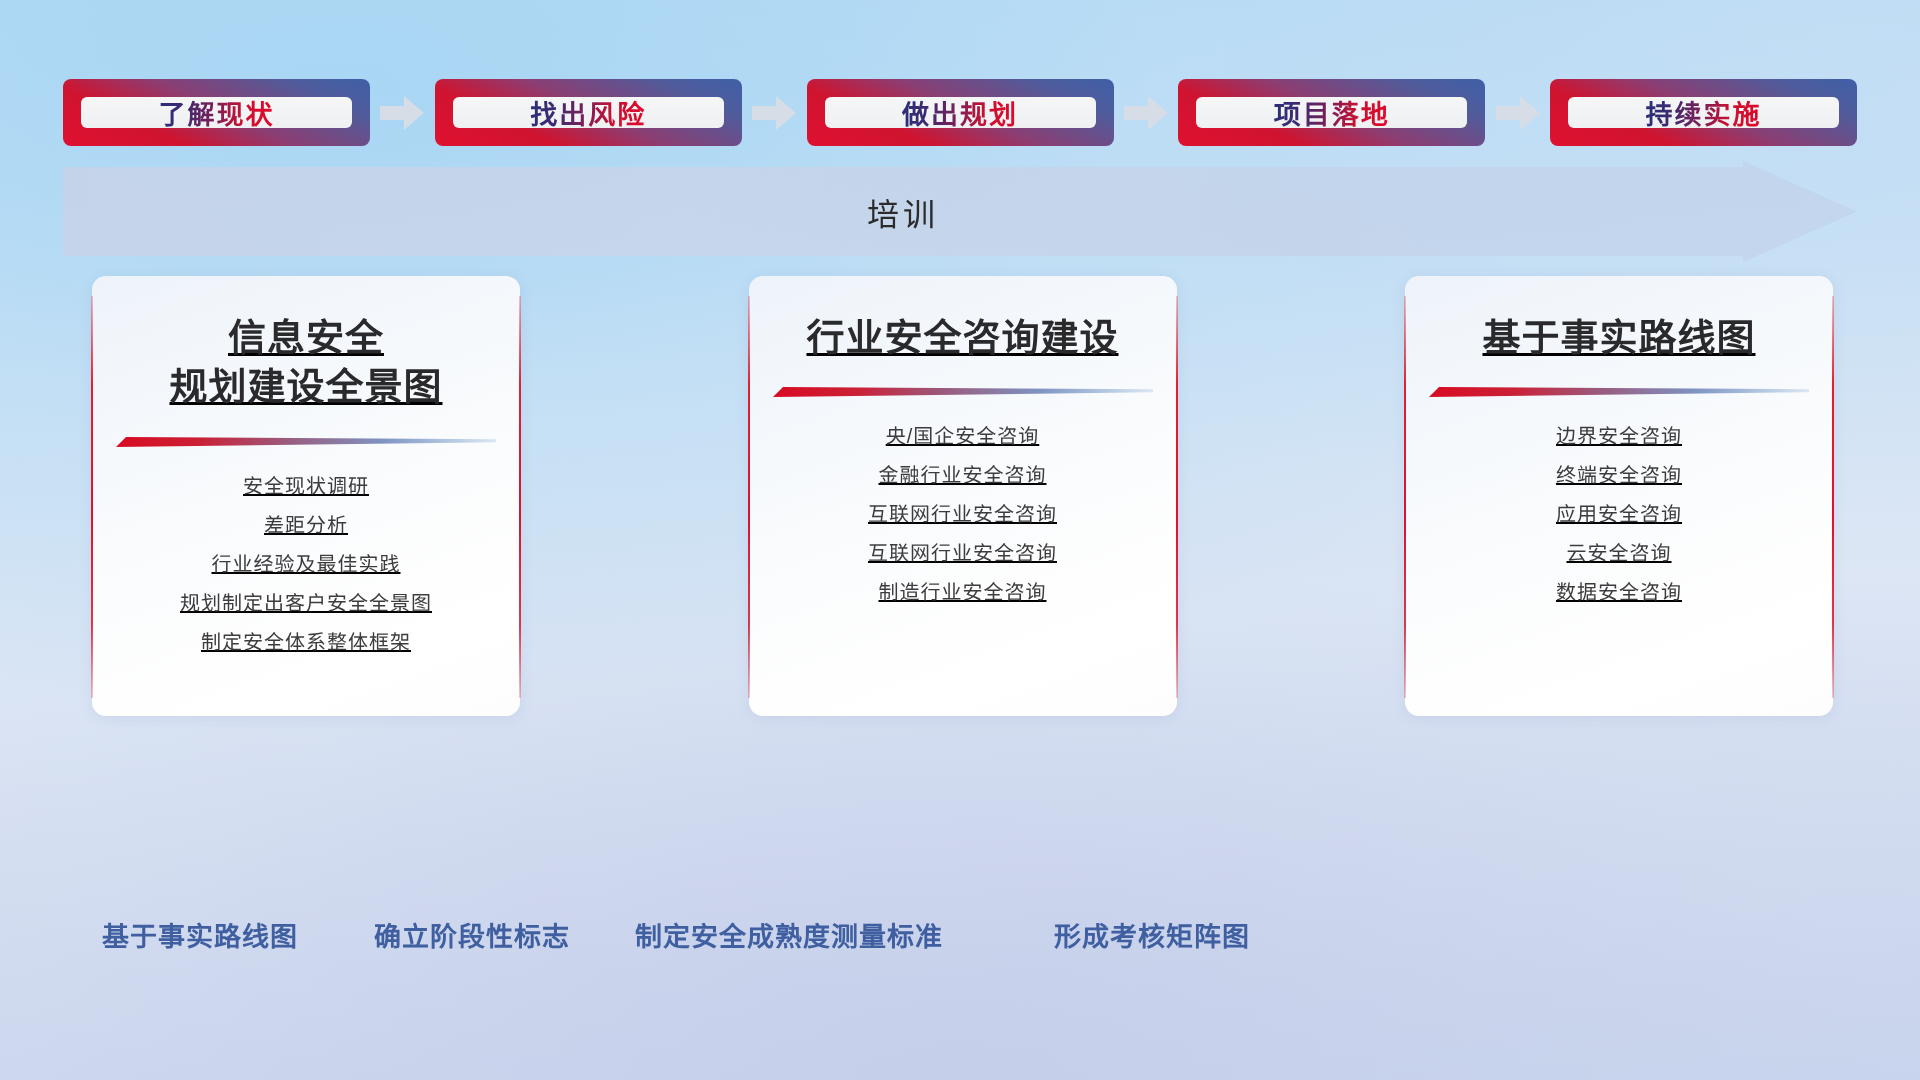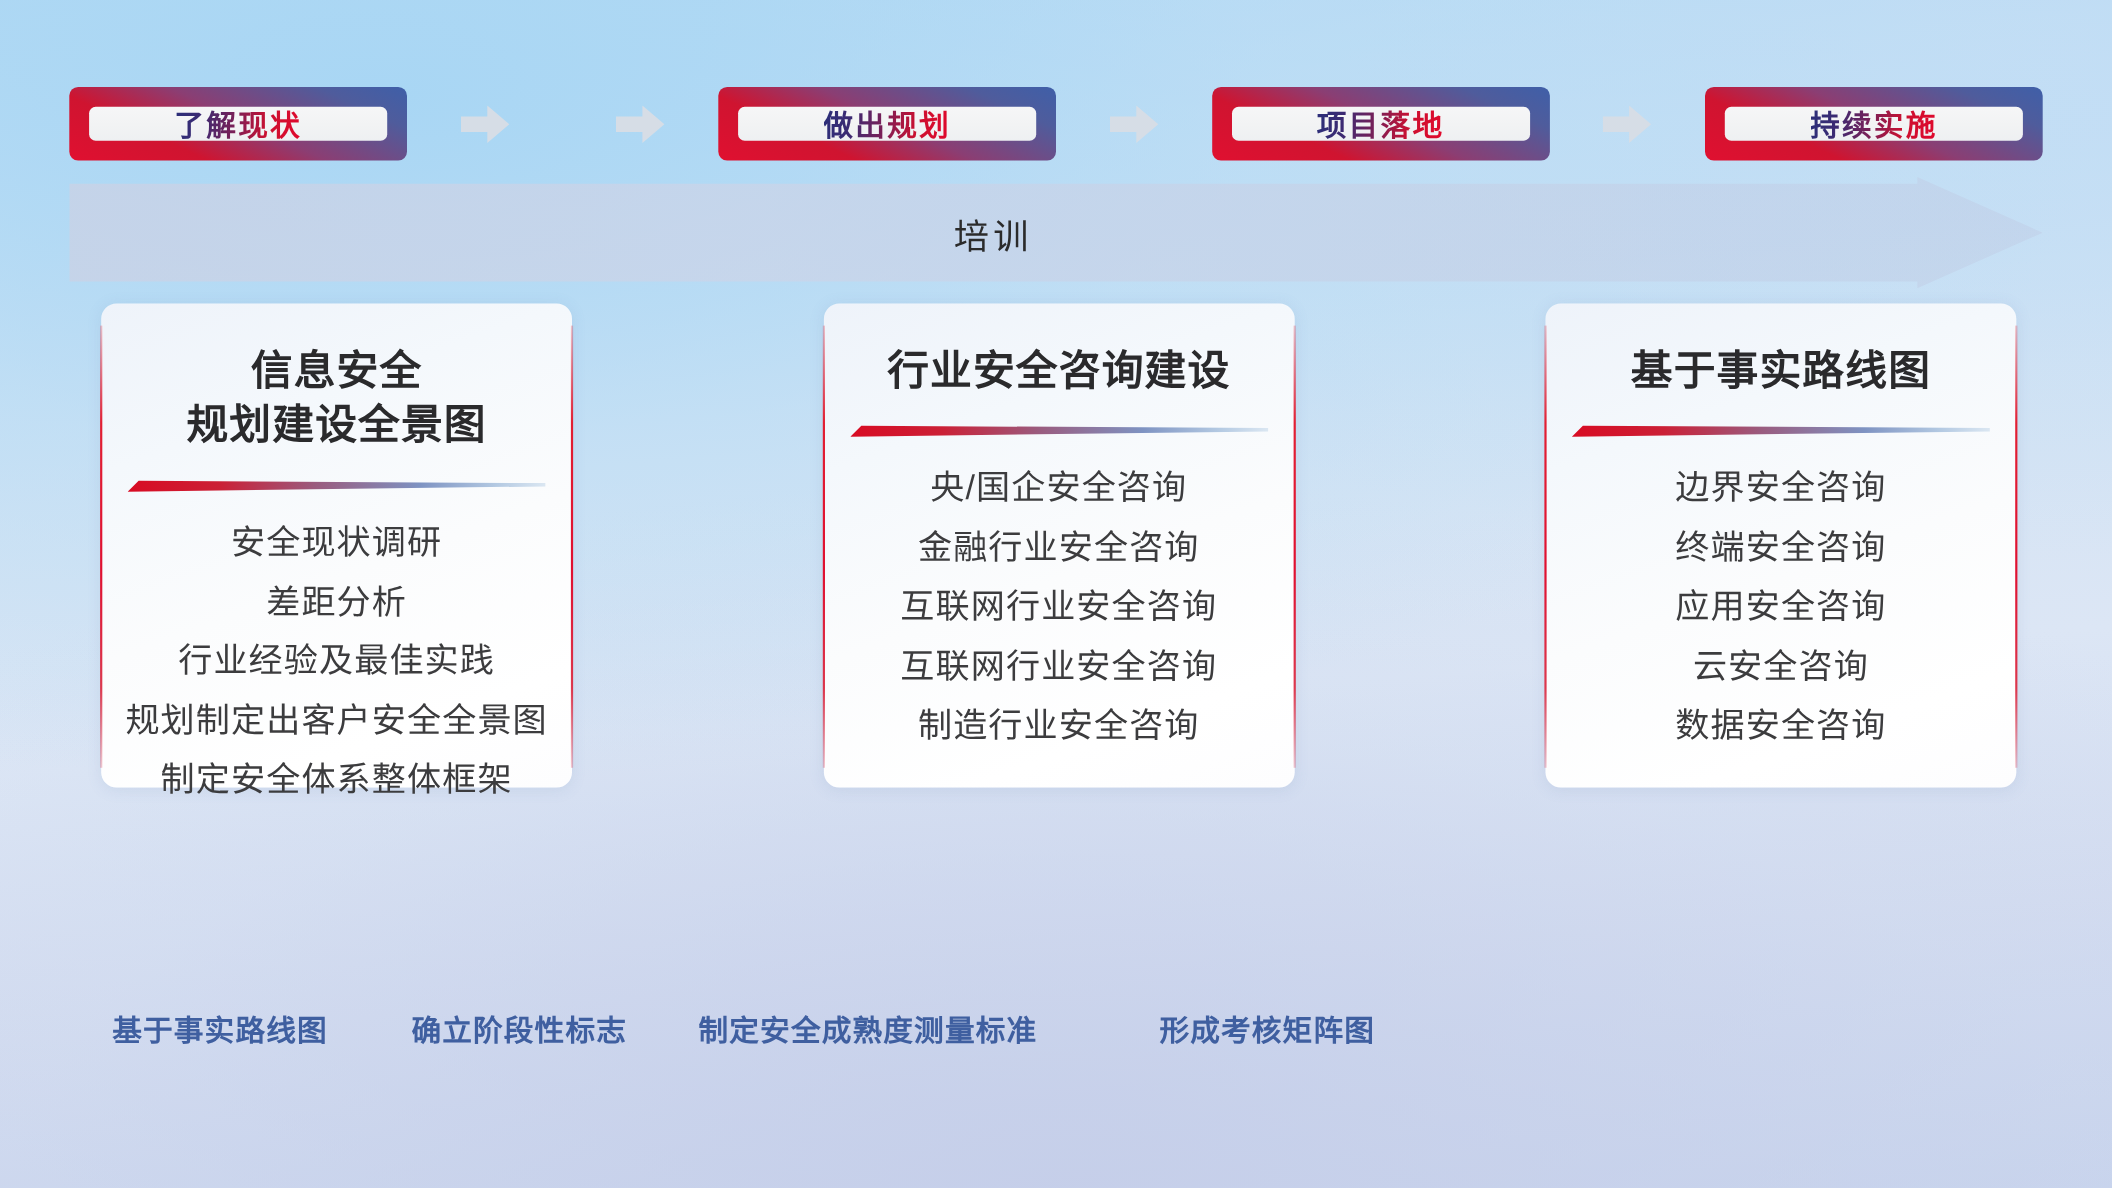--- a/index.html
+++ b/index.html
@@ -109,20 +109,21 @@
   .card-edge.right { right: -1px; }
 
   .card-inner {
     position: absolute;
     inset: 0;
     padding: 38px 26px 24px 26px;
     box-sizing: border-box;
     display: flex;
     flex-direction: column;
     align-items: center;
+    text-decoration: underline;
   }
   .card-title {
     font-size: 38px;
     font-weight: 700;
     color: #2a2a2c;
     text-align: center;
     line-height: 1.3;
     letter-spacing: 1px;
     white-space: pre-line;
   }
@@ -132,21 +133,21 @@
   }
   .card-divider svg { display: block; }
   .card-list {
     margin-top: 24px;
     display: flex;
     flex-direction: column;
     align-items: center;
     gap: 12px;
   }
   .card-list-item {
-    font-size: 31px;
+    font-size: 20px;
     color: #3c3c3e;
     letter-spacing: 1px;
     line-height: 1.35;
     white-space: nowrap;
   }
 
   
   #bottom-labels {
     position: absolute;
     left: 0; top: 915px;
@@ -173,20 +174,25 @@
       <span class="step-label">了解现状</span>
     </div>
   </div>
 
   <div class="step-arrow">
     <svg width="44" height="34" viewBox="0 0 44 34" aria-hidden="true">
       <path d="M0 10 H24 V0 L44 17 L24 34 V24 H0 Z" fill="#d6dde6"></path>
     </svg>
   </div>
 
+  <div class="step-box">
+    <div class="step-box-inner">
+      <span class="step-label">找出风险</span>
+    </div>
+  </div>
 
   <div class="step-arrow">
     <svg width="44" height="34" viewBox="0 0 44 34" aria-hidden="true">
       <path d="M0 10 H24 V0 L44 17 L24 34 V24 H0 Z" fill="#d6dde6"></path>
     </svg>
   </div>
 
   <div class="step-box">
     <div class="step-box-inner">
       <span class="step-label">做出规划</span>

